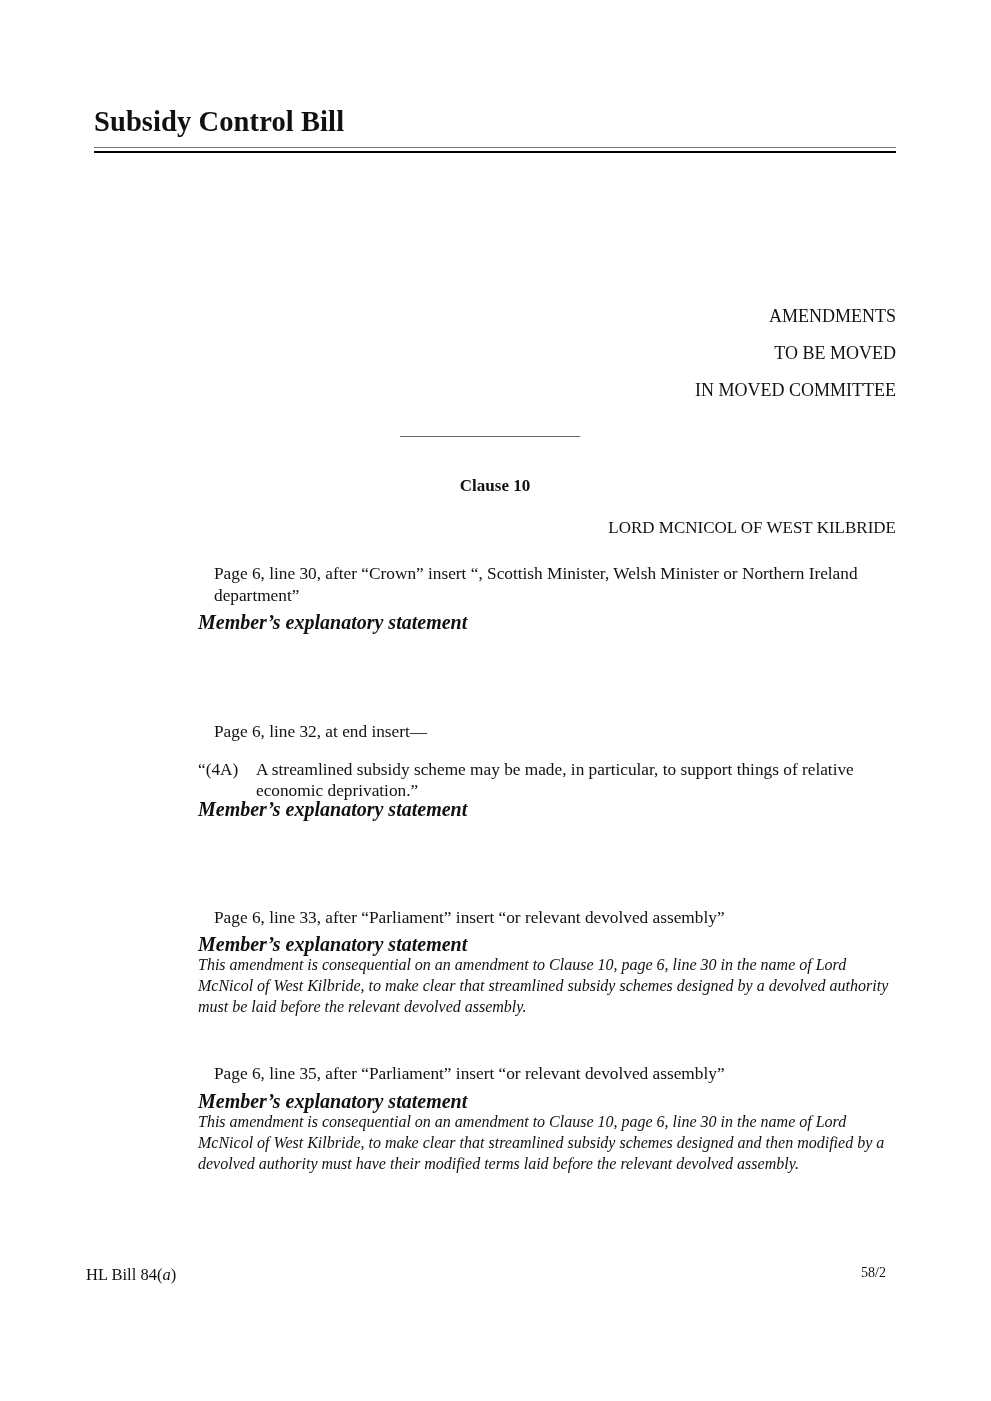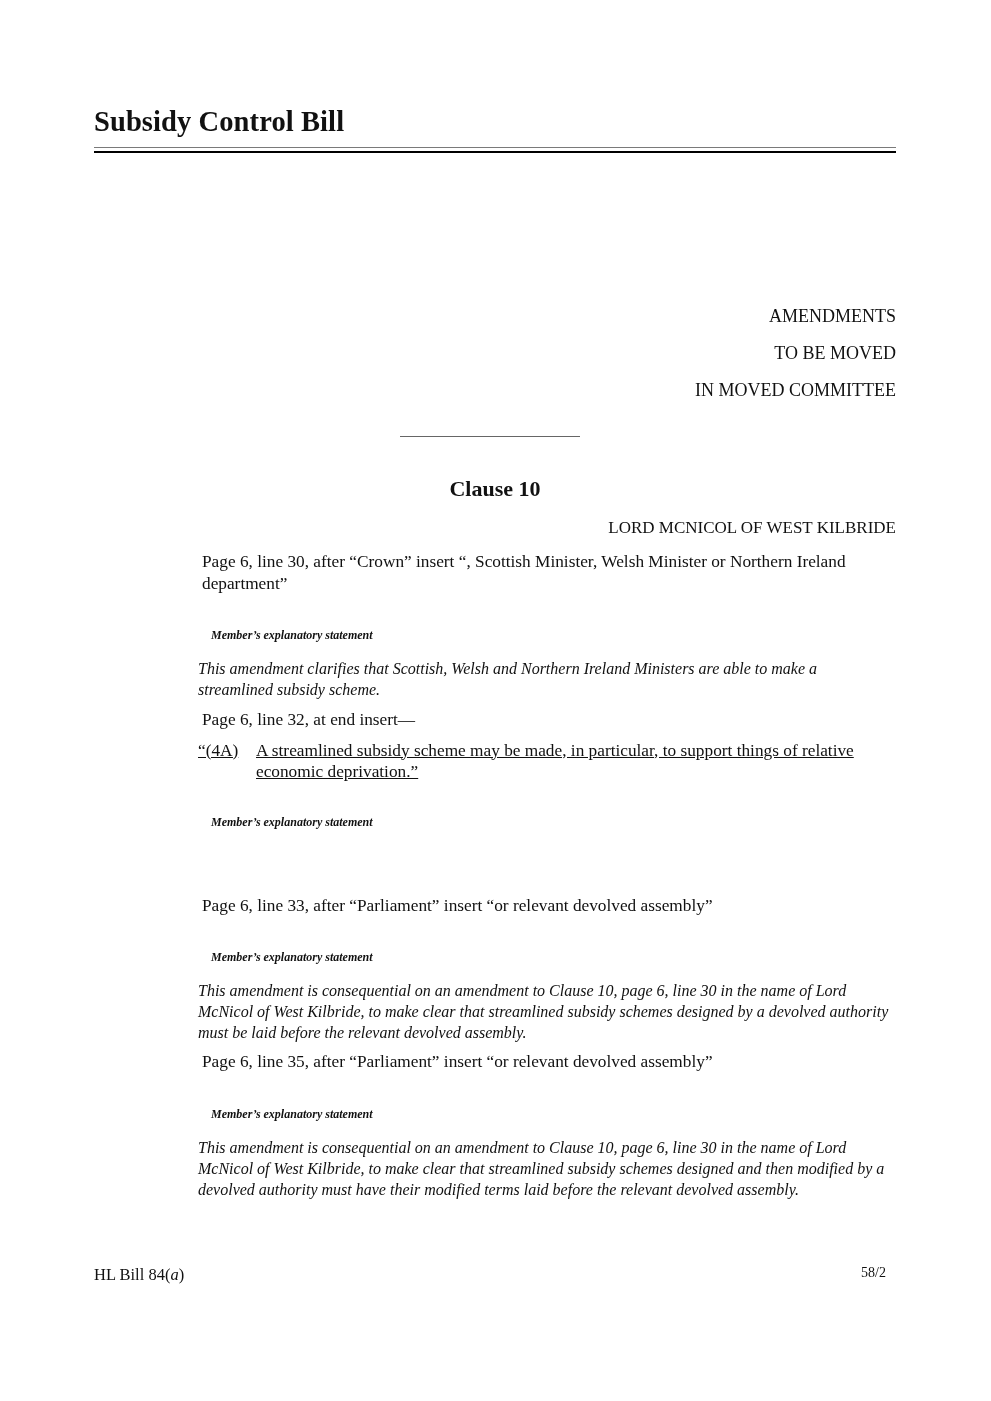--- a/index.html
+++ b/index.html
@@ -55,72 +55,71 @@
     top: 436px;
     height: 0;
     border-top: 1.2px solid #666666;
   }
   .clause-heading {
     position: absolute;
     left: 94px;
     width: 802px;
     top: 476px;
     text-align: center;
-    font-size: 22px;
+    font-size: 17px;
     font-weight: bold;
   }
   .mover {
     position: absolute;
     left: 94px;
     width: 802px;
     top: 518px;
     text-align: right;
     font-size: 17px;
   }
   .block {
     position: absolute;
     left: 198px;
     width: 700px;
   }
   .amend-text {
     font-size: 17.3px;
     line-height: 21.5px;
-    margin: 4px;
+    margin: 16px;
   }
   .inserted {
     display: flex;
     margin-top: 9px;
     font-size: 17.3px;
     line-height: 21.5px;
-    text-decoration: underline;
   }
   .inserted .num {
     width: 58px;
     flex: 0 0 58px;
   }
   .inserted .txt {
     flex: 1;
   }
   .stmt-heading {
-    font-size: 12px;
+    font-size: 20px;
     font-style: italic;
     font-weight: bold;
     line-height: 20px;
-    margin: 13px;
+    margin: 0;
   }
   .stmt-body {
     font-size: 16px;
     font-style: italic;
     line-height: 21px;
     margin: 0;
     width: 700px;
   }
   .footer-left {
     position: absolute;
-    left: 94px;
+    left: 86px;
     top: 1265px;
     font-size: 16.5px;
   }
   .footer-right {
     position: absolute;
     right: 105px;
     top: 1265px;
     font-size: 14px;
   }
   .footer-left .ital {
@@ -141,21 +140,20 @@
 <div class="center-rule"></div>
 
 <div class="clause-heading">Clause 10</div>
 <div class="mover">LORD MCNICOL OF WEST KILBRIDE</div>
 
 <div class="block" style="top:547px;">
   <p class="amend-text">Page 6, line 30, after “Crown” insert “, Scottish Minister, Welsh Minister or Northern Ireland department”</p>
 </div>
 <div class="block" style="top:612px;">
   <p class="stmt-heading">Member’s explanatory statement</p>
-  <p class="stmt-body" style="width:670px;">This amendment clarifies that Scottish, Welsh and Northern Ireland Ministers are able to make a streamlined subsidy scheme.</p>
 </div>
 
 <div class="block" style="top:705px;">
   <p class="amend-text">Page 6, line 32, at end insert—</p>
   <div class="inserted">
     <span class="num">“(4A)</span>
     <span class="txt">A streamlined subsidy scheme may be made, in particular, to support things of relative economic deprivation.”</span>
   </div>
 </div>
 <div class="block" style="top:799px;">

